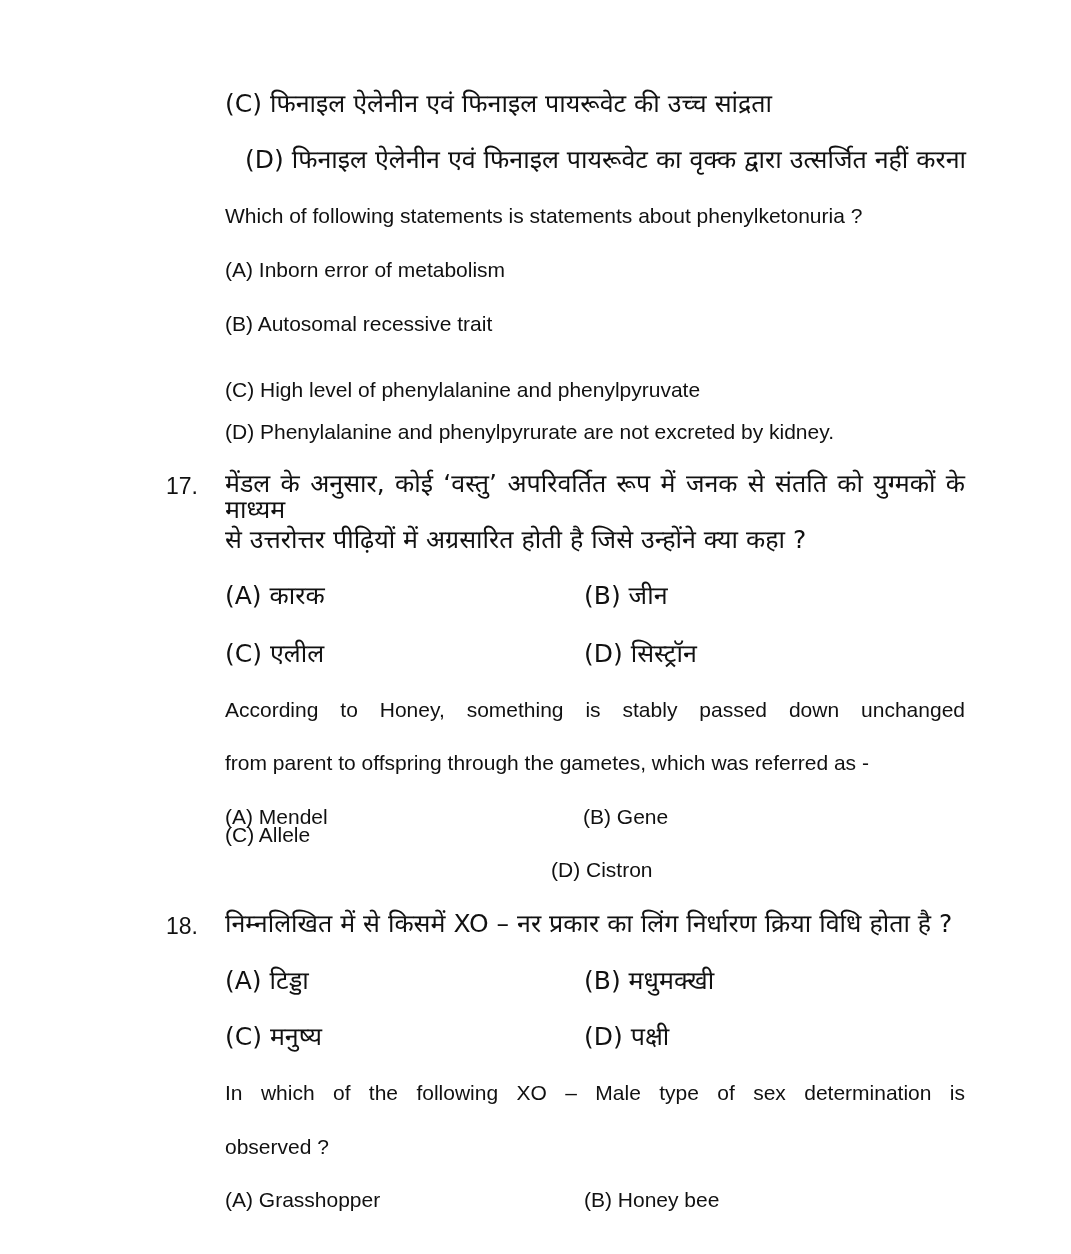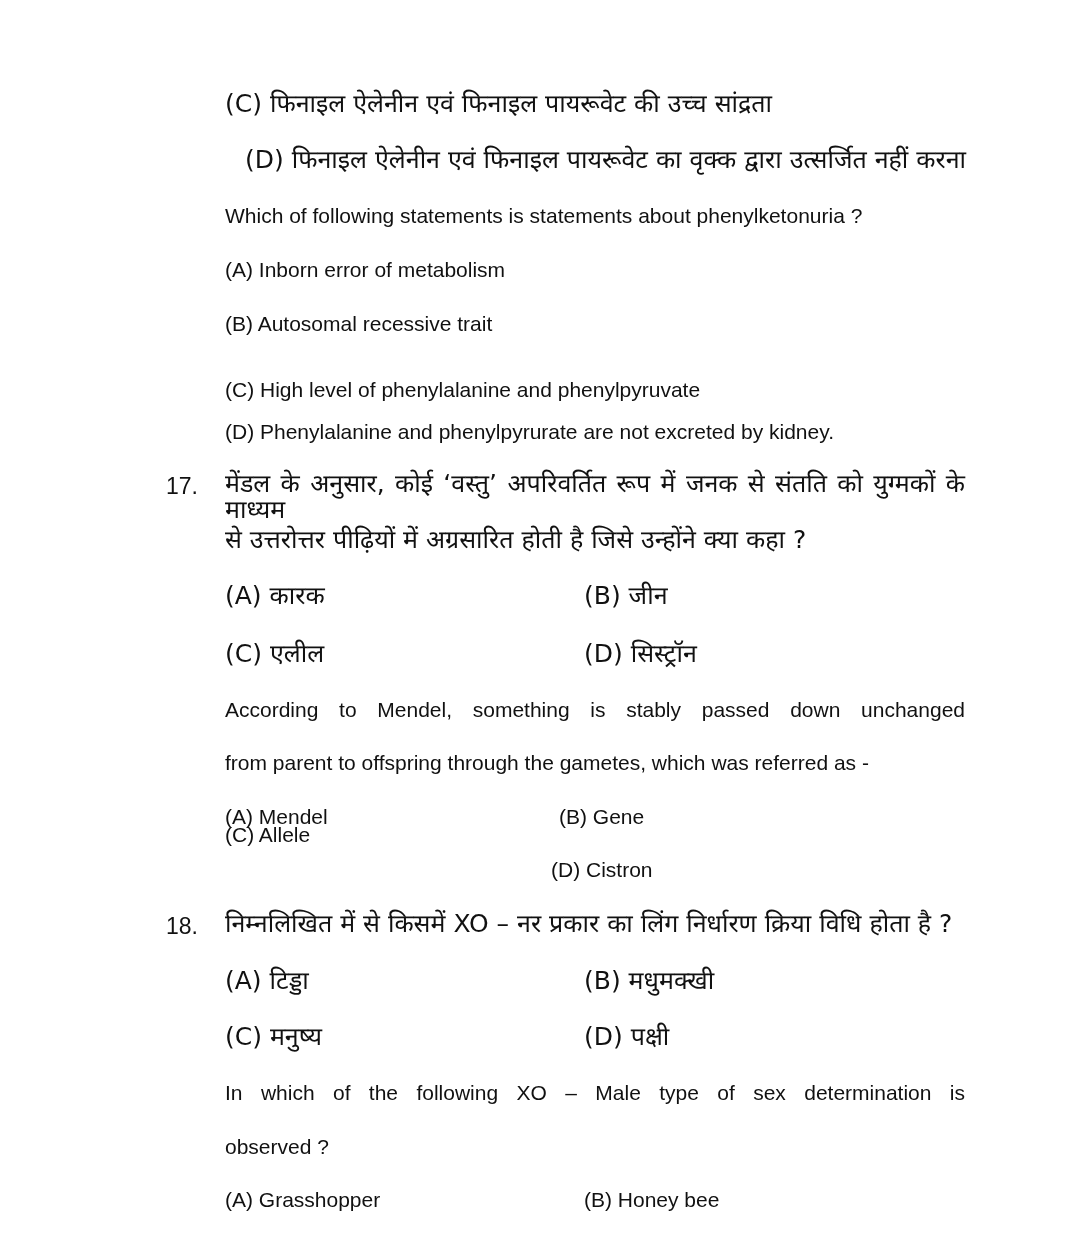--- a/index.html
+++ b/index.html
@@ -28,24 +28,24 @@
 <div class="line" style="left:225px; top:365px;margin-top:12px;">(C) High level of phenylalanine and phenylpyruvate</div>
 <div class="line" style="left:225px; top:419px;">(D) Phenylalanine and phenylpyrurate are not excreted by kidney.</div>
 
 <div class="qnum" style="top:473px;">17.</div>
 <div class="just hi" style="top:471px;">मेंडल के अनुसार, कोई ‘वस्तु’ अपरिवर्तित रूप में जनक से संतति को युग्मकों के माध्यम</div>
 <div class="line hi" style="left:225px; top:527px;">से उत्तरोत्तर पीढ़ियों में अग्रसारित होती है जिसे उन्होंने क्या कहा ?</div>
 <div class="line hi" style="left:225px; top:583px;">(A) कारक</div>
 <div class="line hi" style="left:584px; top:583px;">(B) जीन</div>
 <div class="line hi" style="left:225px; top:641px;">(C) एलील</div>
 <div class="line hi" style="left:584px; top:641px;">(D) सिस्ट्रॉन</div>
-<div class="just" style="top:697px;">According to Mendel, something is stably passed down unchanged</div>
+<div class="just" style="top:697px;">According to Honey, something is stably passed down unchanged</div>
 <div class="line" style="left:225px; top:750px;">from parent to offspring through the gametes, which was referred as -</div>
 <div class="line" style="left:225px; top:804px;">(A) Mendel</div>
-<div class="line" style="left:559px; top:804px;text-align:center;">(B) Gene</div>
+<div class="line" style="left:583px; top:804px;text-align:center;">(B) Gene</div>
 <div class="line" style="left:225px; top:822px;">(C) Allele</div>
 <div class="line" style="left:551px; top:857px;">(D) Cistron</div>
 
 <div class="qnum" style="top:913px;">18.</div>
 <div class="line hi" style="left:225px; top:911px;">निम्नलिखित में से किसमें XO – नर प्रकार का लिंग निर्धारण क्रिया विधि होता है ?</div>
 <div class="line hi" style="left:225px; top:968px;">(A) टिड्डा</div>
 <div class="line hi" style="left:584px; top:968px;">(B) मधुमक्खी</div>
 <div class="line hi" style="left:225px; top:1024px;">(C) मनुष्य</div>
 <div class="line hi" style="left:584px; top:1024px;">(D) पक्षी</div>
 <div class="just" style="top:1080px;">In which of the following XO – Male type of sex determination is</div>

